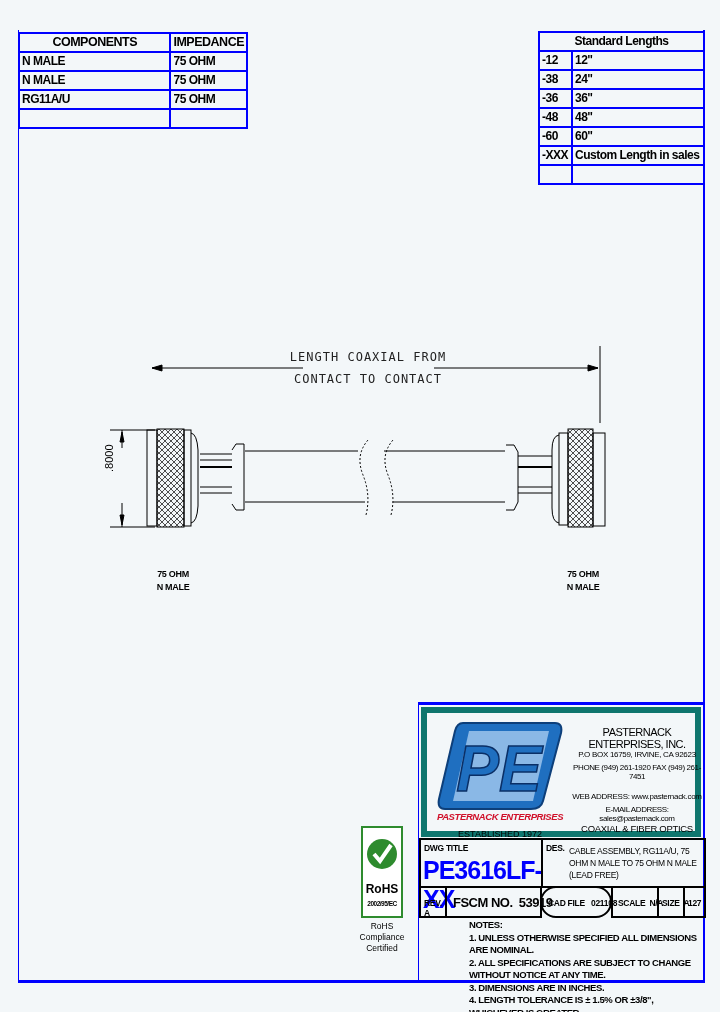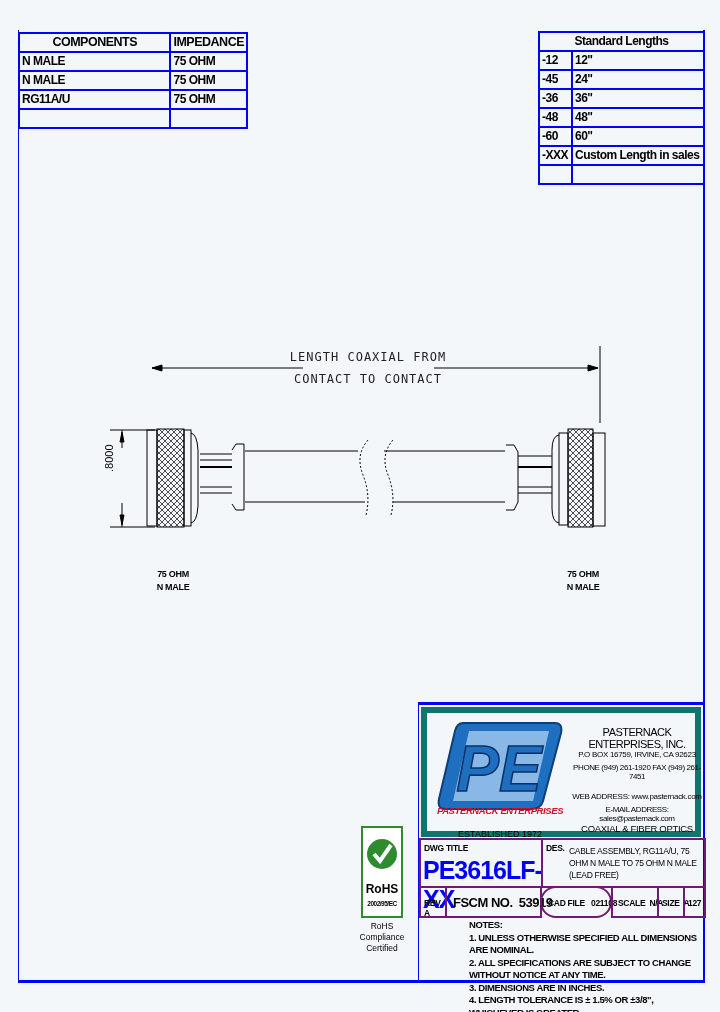--- a/index.html
+++ b/index.html
@@ -18,21 +18,21 @@
   .comp td.h{text-align:center;font-size:12.5px;}
   .lengths{left:538px;top:31px;width:167px;}
   .lengths td{height:27px;line-height:27px;font-weight:normal;font-size:13px;border-width:2px;}
   .lengths td.h{text-align:center;}
   
   .dim-text{font-family:"DejaVu Sans Mono",monospace;font-size:12px;letter-spacing:1px;color:#222;text-align:center;}
   .lbl{font-size:9px;font-weight:bold;text-align:center;line-height:13px;letter-spacing:-0.3px;}
   
   .tb{position:absolute;left:418px;top:702px;width:287px;height:281px;box-sizing:border-box;
       border-top:3px solid #0000ff;border-left:1px solid #0000ff;}
-  .cell{position:absolute;box-sizing:border-box;border:2px solid #701a75;}
+  .cell{position:absolute;box-sizing:border-box;border:2px solid #000000;}
   .small{font-size:8.5px;font-weight:bold;letter-spacing:-0.3px;}
   .notes div{font-size:9.5px;font-weight:bold;letter-spacing:-0.4px;line-height:12.5px;padding-left:48px;}
   .rohs{position:absolute;left:361px;top:826px;width:42px;height:92px;border:2px solid #2e8b2e;
         background:#fff;box-sizing:border-box;}
 </style>
 </head>
 <body>
 
 <div class="frame"></div>
 
@@ -64,21 +64,21 @@
 <table class="grid lengths">
   <tbody>
       <tr>
     <td class="h" colspan="2">Standard Lengths</td>
   </tr>
   <tr>
         <td style="width:27px">-12</td>
         <td>12"</td>
       </tr>
   <tr>
-        <td>-45</td>
+        <td>-38</td>
         <td>24"</td>
       </tr>
   <tr>
         <td>-36</td>
         <td>36"</td>
       </tr>
   <tr>
         <td>-48</td>
         <td>48"</td>
       </tr>
@@ -177,21 +177,21 @@
   <div>Certified</div>
 </div>
 
 <div class="tb">
   <div class="abs" style="left:2px;top:2px;width:280px;height:130px;border:6px solid #0f766e;box-sizing:border-box;">
     <svg class="abs" style="left:8px;top:6px" width="128" height="92">
       <path d="M28,4 L120,4 Q128,4 126,14 L108,82 Q106,90 96,90 L10,90 Q2,90 4,80 L20,12 Q22,4 28,4Z" fill="#1f6fc0" stroke="#0d3f7a" stroke-width="2"></path>
       <path d="M34,12 L114,12 L98,82 L18,82Z" fill="#8ab8e6"></path>
       <text x="64" y="72" text-anchor="middle" font-family="Liberation Sans, sans-serif" font-weight="bold" font-style="italic" font-size="64" fill="#1f6fc0" stroke="#0a2f66" stroke-width="1.5">PE</text>
     </svg>
-    <div class="abs" style="left:8px;top:92px;width:130px;text-align:center;color:#d0102a;font-weight:bold;font-style:italic;font-size:9.5px;letter-spacing:-0.4px;">PASTERNACK ENTERPRISES</div>
+    <div class="abs" style="left:8px;top:98px;width:130px;text-align:center;color:#d0102a;font-weight:bold;font-style:italic;font-size:9.5px;letter-spacing:-0.4px;">PASTERNACK ENTERPRISES</div>
     <div class="abs" style="left:8px;top:116px;width:130px;text-align:center;font-size:9px;">ESTABLISHED 1972</div>
     <div class="abs" style="left:140px;top:13px;width:140px;text-align:center;font-size:11px;letter-spacing:-0.5px;">PASTERNACK ENTERPRISES, INC.</div>
     <div class="abs" style="left:140px;top:37px;width:140px;text-align:center;font-size:8px;letter-spacing:-0.3px;">P.O BOX 16759, IRVINE, CA 92623</div>
     <div class="abs" style="left:140px;top:50px;width:140px;text-align:center;font-size:8px;letter-spacing:-0.4px;">PHONE (949) 261-1920 FAX (949) 261-7451</div>
     <div class="abs" style="left:140px;top:79px;width:140px;text-align:center;font-size:8px;letter-spacing:-0.3px;">WEB ADDRESS: www.pasternack.com</div>
     <div class="abs" style="left:140px;top:92px;width:140px;text-align:center;font-size:8px;letter-spacing:-0.4px;">E-MAIL ADDRESS: sales@pasternack.com</div>
     <div class="abs" style="left:140px;top:110px;width:140px;text-align:center;font-size:9.5px;letter-spacing:-0.3px;">COAXIAL &amp; FIBER OPTICS</div>
   </div>
 
   <div class="cell" style="left:0;top:133px;width:124px;height:50px;">

